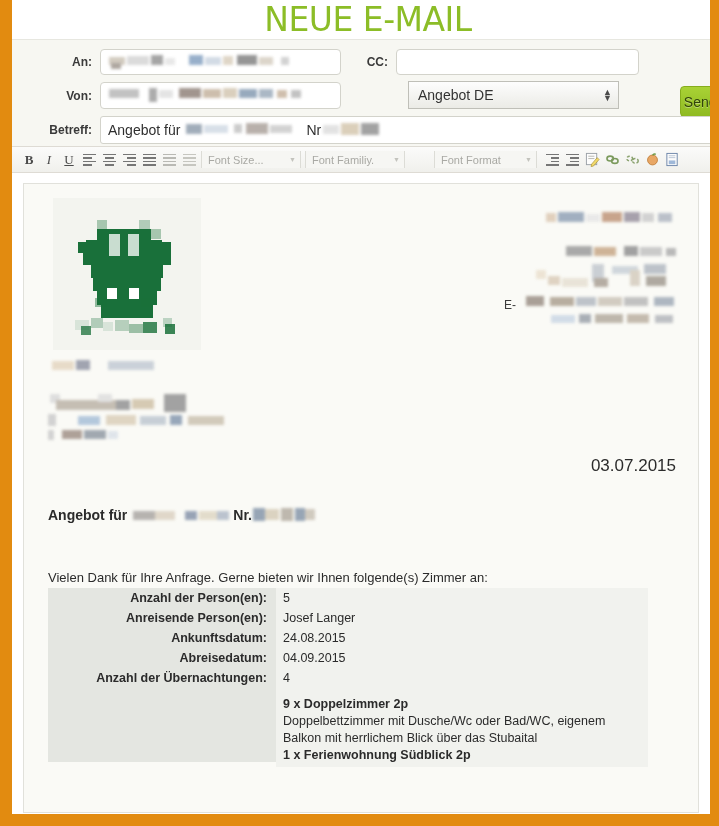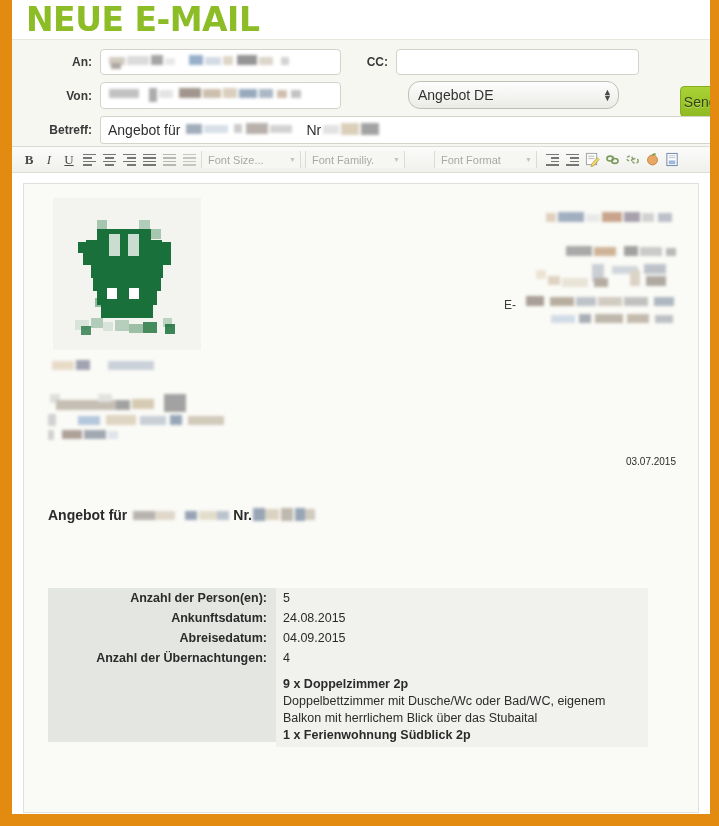--- a/index.html
+++ b/index.html
@@ -29,27 +29,28 @@
     top: 0px;
     right: 9px;
     bottom: 12px;
     background: #ffffff;
     overflow: hidden;
   }
 
   
   .title {
     font-family: "DejaVu Sans", sans-serif;
-    font-weight: bold;
+    font-weight: normal;
     font-size: 33px;
     line-height: 38px;
     letter-spacing: -0.5px;
     color: #8cbd27;
     padding: 1px 0 0 14px;
     white-space: nowrap;
+    text-align: center;
     -webkit-font-smoothing: none;
   }
 
   
   .form-panel {
     position: relative;
     background: #f7f7f2;
     border-top: 1px solid #e7e7e0;
     padding: 7px 0 8px 0;
     height: 107px;
@@ -91,21 +92,21 @@
     align-items: center;
     padding-left: 7px;
     overflow: hidden;
     white-space: nowrap;
   }
 
   .select-box {
     box-sizing: border-box;
     height: 28px;
     border: 1px solid #bfbfb8;
-    border-radius: 12px;
+    border-radius: 0;
     background: linear-gradient(180deg,#fdfdfd 0%, #ebebe6 100%);
     display: flex;
     align-items: center;
     justify-content: space-between;
     padding: 0 6px 0 9px;
     font-size: 14px;
     color: #333;
   }
   .spin {
     display: flex;
@@ -193,21 +194,21 @@
   .logo-frame {
     position: absolute;
     left: 29px; top: 14px;
     width: 148px; height: 152px;
     background: #f3f4ef;
   }
 
   .date-line {
     position: absolute;
     right: 22px; top: 272px;
-    font-size: 10px;
+    font-size: 17px;
     color: #2b2b2b;
   }
   .offer-line {
     position: absolute;
     left: 24px; top: 323px;
     font-size: 14px;
     font-weight: bold;
     color: #2b2b2b;
     white-space: nowrap;
     display: flex;
@@ -604,25 +605,30 @@
             <span class="redact" style="left:0;top:0;width:62px;height:14px;">
               <span class="rk" style="left:0;top:0px;width:12px;height:13px;background:#8f9eb0;"></span>
               <span class="rk" style="left:12px;top:1px;width:14px;height:11px;background:#d9d0bd;"></span>
               <span class="rk" style="left:28px;top:0px;width:12px;height:13px;background:#b9b3a8;"></span>
               <span class="rk" style="left:42px;top:0px;width:10px;height:13px;background:#8f9eb0;"></span>
               <span class="rk" style="left:52px;top:1px;width:10px;height:11px;background:#cdc6bb;"></span>
             </span>
           </span>
         </div>
 
+        <div class="thanks-line">Vielen Dank für Ihre Anfrage. Gerne bieten wir Ihnen folgende(s) Zimmer an:</div>
 
         <div class="detail-table">
           <div class="dt-row">
             <div class="dt-key">Anzahl der Person(en):</div>
             <div class="dt-val">5</div>
+          </div>
+          <div class="dt-row">
+            <div class="dt-key">Anreisende Person(en):</div>
+            <div class="dt-val">Josef Langer</div>
           </div>
           <div class="dt-row">
             <div class="dt-key">Ankunftsdatum:</div>
             <div class="dt-val">24.08.2015</div>
           </div>
           <div class="dt-row">
             <div class="dt-key">Abreisedatum:</div>
             <div class="dt-val">04.09.2015</div>
           </div>
           <div class="dt-row">

